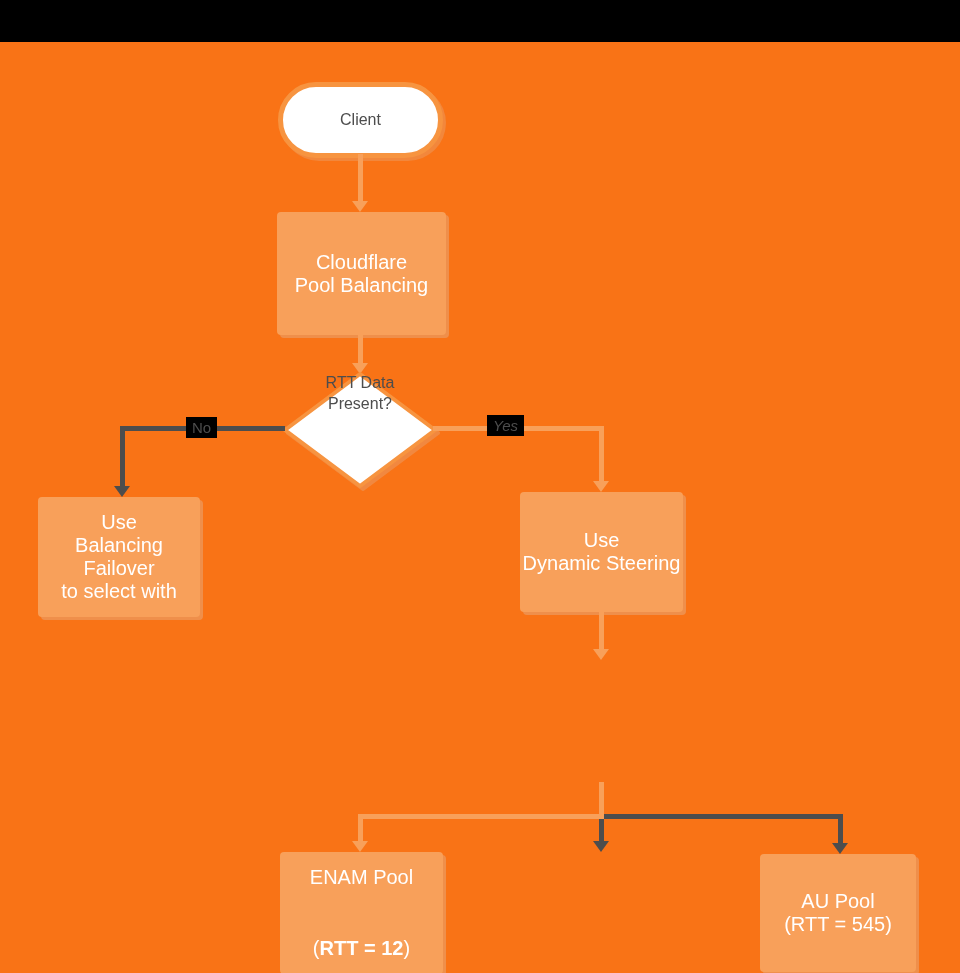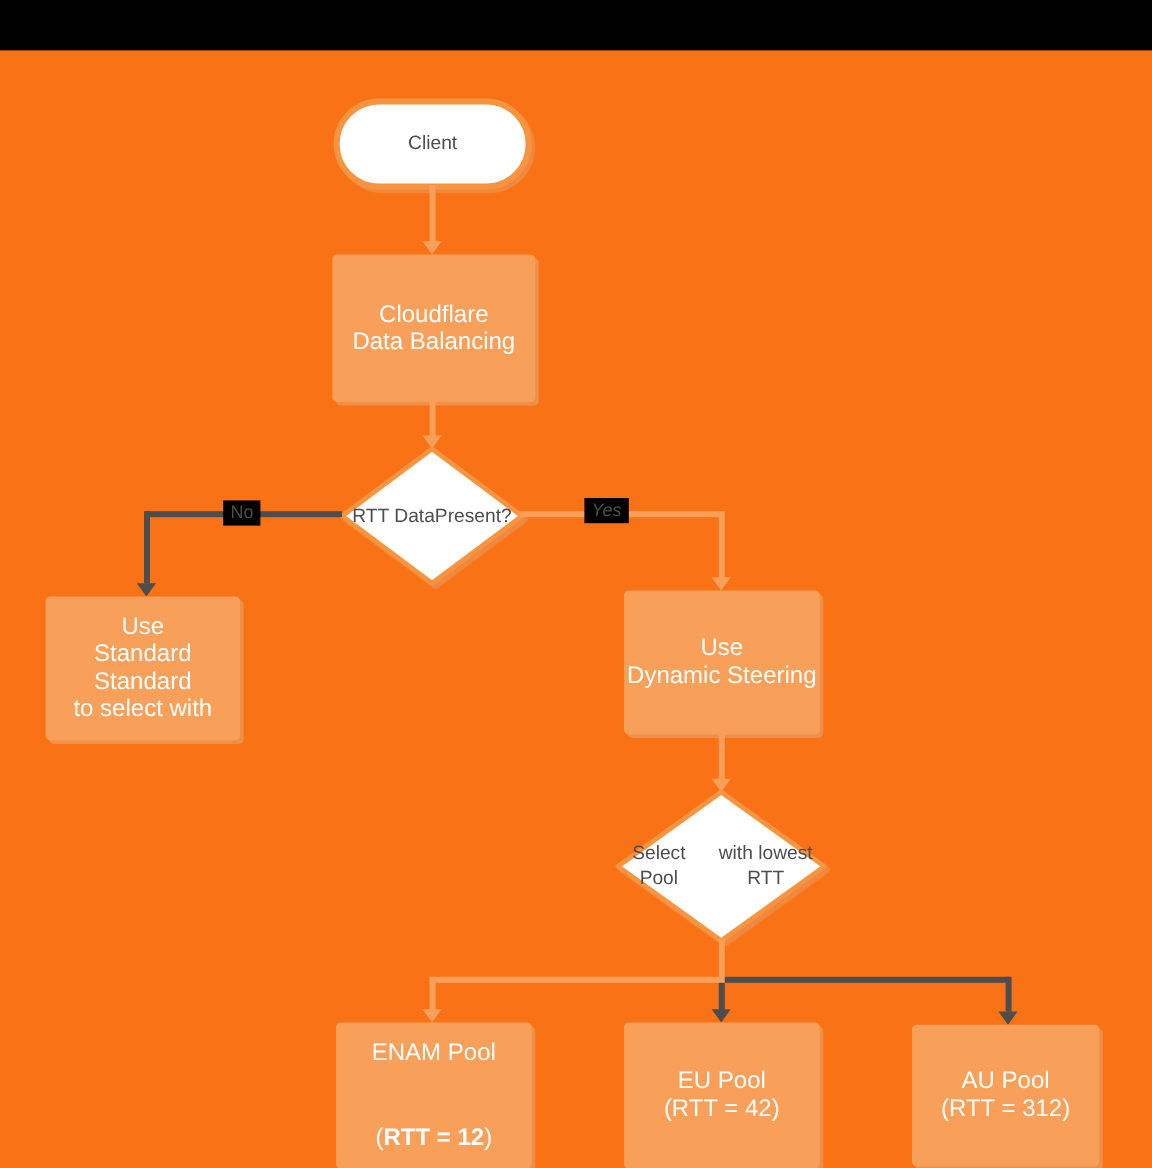--- a/index.html
+++ b/index.html
@@ -37,22 +37,22 @@
     color:var(--gray);
     display:flex;align-items:center;justify-content:center;
     font-size:16px;
     box-sizing:border-box;
     box-shadow:3px 3px 0 rgba(216,216,216,0.2);
   }
   .diamond-wrap{position:absolute;}
   .diamond-wrap svg{display:block;filter:drop-shadow(3px 3px 0 rgba(216,216,216,0.22));}
   .diamond-text{
     position:absolute;inset:0;
-    display:flex;
-    align-items:center;justify-content:center;
+    display:flex;flex-direction:column;
+    align-items:center;justify-content:flex-start;
     text-align:center;color:var(--gray);
     font-size:16px;line-height:21px;
   }
   
   .seg{position:absolute;background:var(--orange);}
   .seg.gray{background:var(--gray);}
   .arrow{
     position:absolute;width:0;height:0;
     border-left:8px solid transparent;
     border-right:8px solid transparent;
@@ -76,21 +76,21 @@
 
   <div class="pill" style="left:278px;top:40px;width:165px;height:76px;">
     <span>Client</span>
   </div>
 
   <div class="seg" style="left:358px;top:112px;width:5px;height:48px;"></div>
   <div class="arrow" style="left:352px;top:159px;"></div>
 
   <div class="box" style="left:277px;top:170px;width:169px;height:123px;">
     <span>Cloudflare</span>
-    <span>Data Balancing</span>
+    <span>Pool Balancing</span>
   </div>
 
   <div class="seg" style="left:358px;top:293px;width:5px;height:29px;"></div>
   <div class="arrow" style="left:352px;top:321px;"></div>
 
   <div class="diamond-wrap" style="left:282px;top:330px;width:156px;height:116px;">
     <svg width="156" height="116" viewBox="0 0 156 116">
       <polygon points="78,2 153,58 78,114 3,58" fill="#FFFFFF" stroke="#F79440" stroke-width="4" stroke-linejoin="round"></polygon>
     </svg>
     <div class="diamond-text">
@@ -99,46 +99,37 @@
     </div>
   </div>
 
   <div class="seg gray" style="left:120px;top:384px;width:165px;height:5px;"></div>
   <div class="seg gray" style="left:120px;top:384px;width:5px;height:60px;"></div>
   <div class="arrow gray" style="left:114px;top:444px;"></div>
   <div class="edge-label" style="left:186px;top:375px;">No</div>
 
   <div class="box" style="left:38px;top:455px;width:162px;height:120px;">
     <span>Use</span>
-    <span>Standard Standard</span>
+    <span>Balancing Failover</span>
     <span>to select with</span>
   </div>
 
   <div class="seg" style="left:433px;top:384px;width:171px;height:5px;"></div>
   <div class="seg" style="left:599px;top:384px;width:5px;height:56px;"></div>
   <div class="arrow" style="left:593px;top:439px;"></div>
   <div class="edge-label" style="left:487px;top:373px;font-style:italic;">Yes</div>
 
   <div class="box" style="left:520px;top:450px;width:163px;height:120px;">
     <span>Use</span>
     <span>Dynamic Steering</span>
   </div>
 
   <div class="seg" style="left:599px;top:570px;width:5px;height:37px;"></div>
   <div class="arrow" style="left:593px;top:607px;"></div>
 
-  <div class="diamond-wrap" style="left:512px;top:616px;width:178px;height:128px;">
-    <svg width="178" height="128" viewBox="0 0 178 128">
-      <polygon points="89,2 175,64 89,126 3,64" fill="#FFFFFF" stroke="#F79440" stroke-width="4" stroke-linejoin="round"></polygon>
-    </svg>
-    <div class="diamond-text">
-      <span>Select Pool</span>
-      <span>with lowest RTT</span>
-    </div>
-  </div>
 
   <div class="seg" style="left:599px;top:740px;width:5px;height:37px;"></div>
 
   <div class="seg" style="left:358px;top:772px;width:246px;height:5px;"></div>
   <div class="seg gray" style="left:604px;top:772px;width:237px;height:5px;"></div>
 
   <div class="seg" style="left:358px;top:772px;width:5px;height:28px;"></div>
   <div class="arrow" style="left:352px;top:799px;"></div>
 
   <div class="seg gray" style="left:599px;top:777px;width:5px;height:23px;"></div>
@@ -147,23 +138,19 @@
   <div class="seg gray" style="left:838px;top:772px;width:5px;height:29px;"></div>
   <div class="arrow gray" style="left:832px;top:801px;"></div>
 
   <div class="box" style="left:280px;top:810px;width:163px;height:122px;gap:48px;">
     <span>ENAM Pool</span>
     <span>
       <span>(</span><span class="bold">RTT = 12</span><span>)</span>
     </span>
   </div>
 
-  <div class="box" style="left:520px;top:810px;width:163px;height:122px;">
-    <span>EU Pool</span>
-    <span>(RTT = 42)</span>
-  </div>
 
   <div class="box" style="left:760px;top:812px;width:156px;height:118px;">
     <span>AU Pool</span>
-    <span>(RTT = 312)</span>
+    <span>(RTT = 545)</span>
   </div>
 
 </div>
 
 </body></html>

